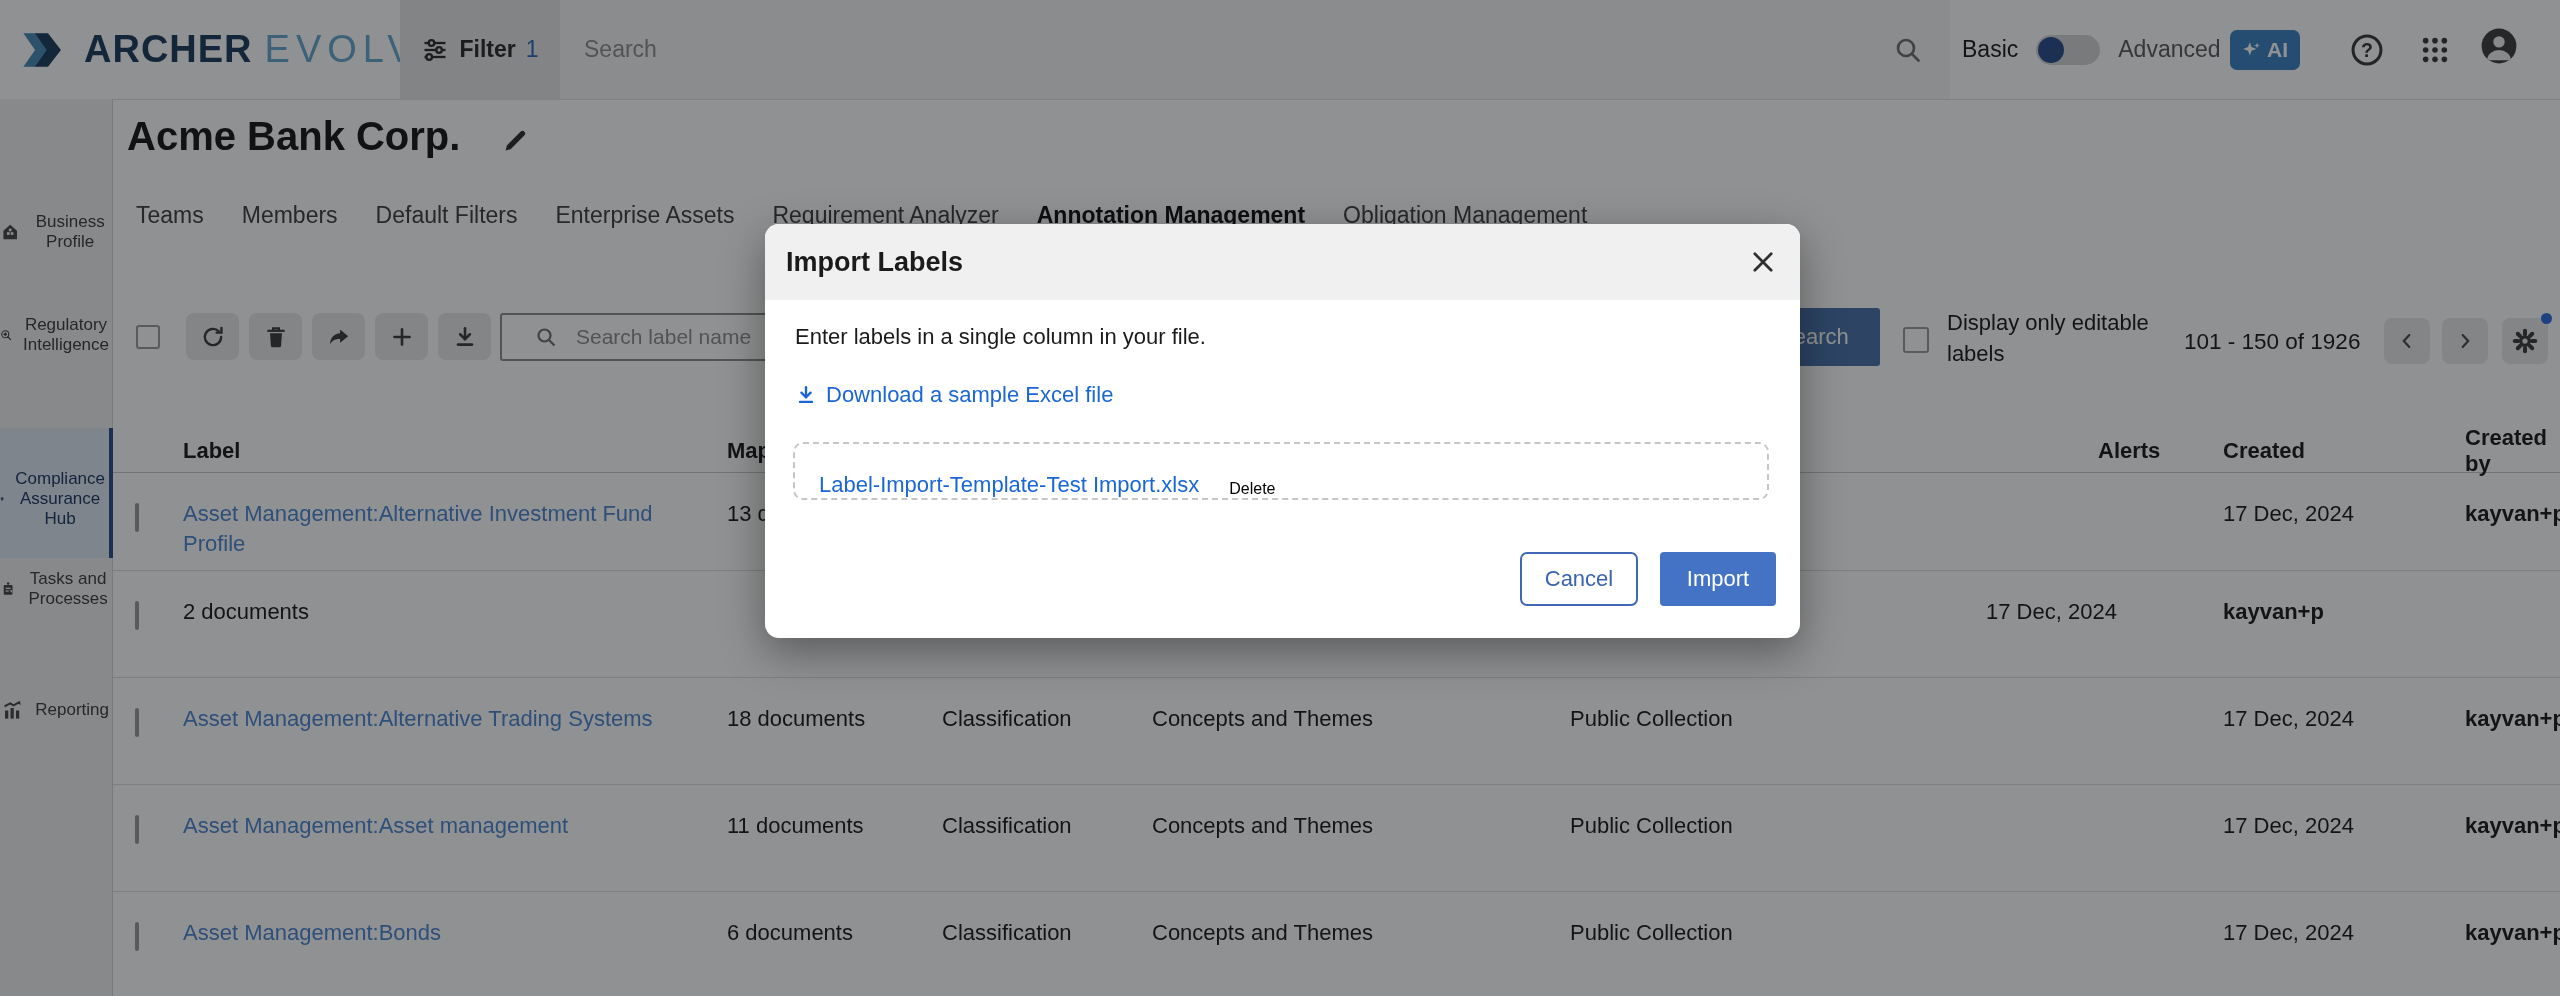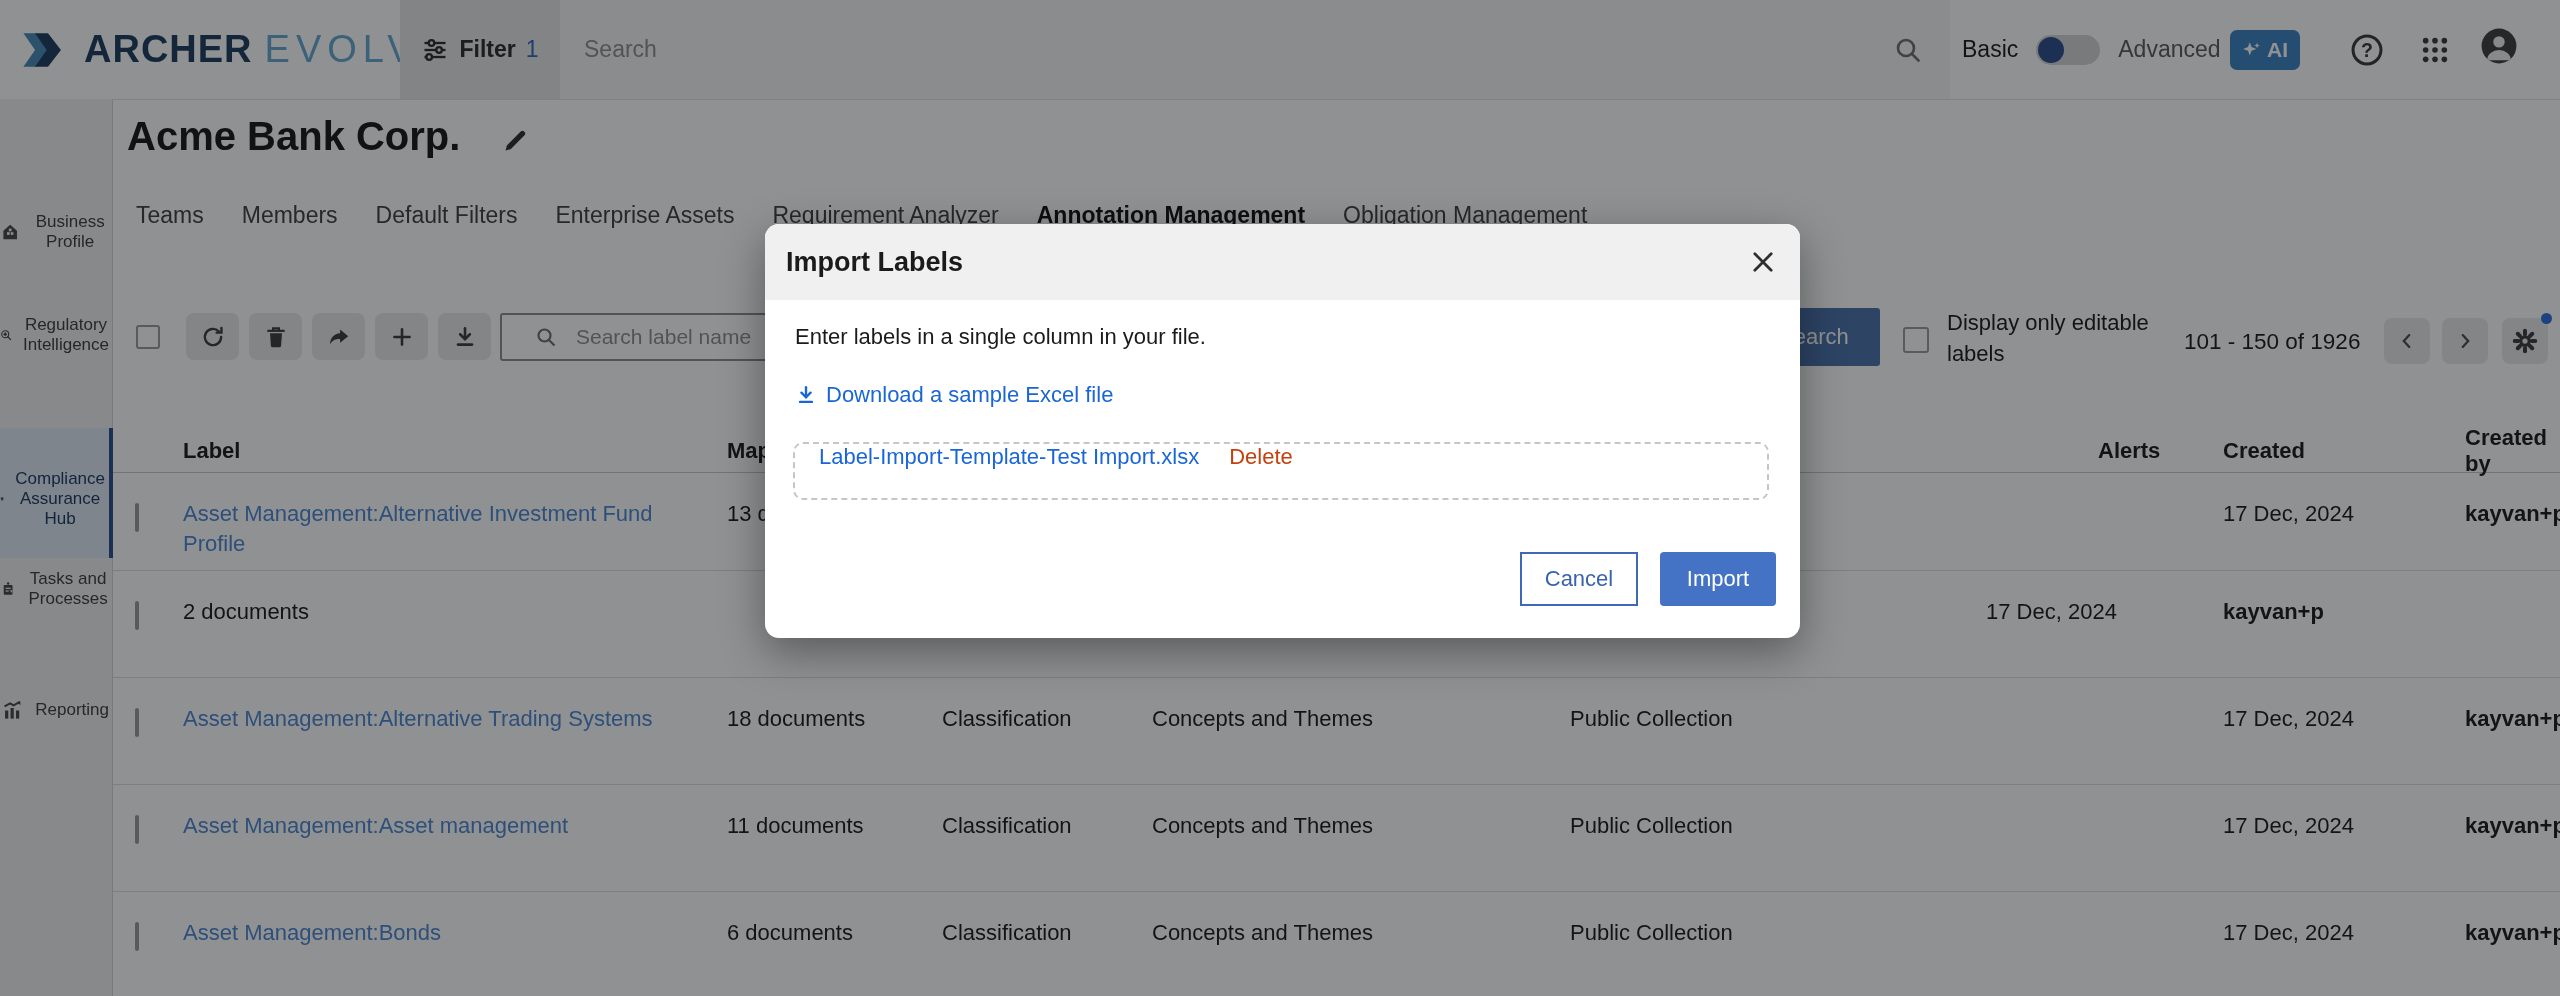--- a/index.html
+++ b/index.html
@@ -89,24 +89,24 @@
          box-shadow:0 14px 44px rgba(0,0,0,.38);z-index:100}
   .modal-header{position:absolute;top:0;left:0;right:0;height:76px;background:#f0f0f0;border-radius:14px 14px 0 0;
                 display:flex;align-items:center;padding:0 21px;box-sizing:border-box}
   .modal-title{font-size:27px;font-weight:600;color:#1b1b1b}
   .modal-close{margin-left:auto;width:32px;height:32px;display:flex;align-items:center;justify-content:center;cursor:pointer}
   .modal-instruction{position:absolute;left:30px;top:100px;font-size:22px;color:#1b1b1b}
   .dl-link{position:absolute;left:30px;top:158px;display:flex;gap:9px;align-items:center;color:#1a66d6;
            font-size:22px;cursor:pointer}
   .dl-text{border-bottom:0}
   .file-box{position:absolute;left:28px;top:218px;width:976px;height:58px;border:2px dashed #c6c6c6;border-radius:10px;
-            display:flex;align-items:flex-start;box-sizing:border-box;padding-left:24px;gap:30px}
+            display:flex;align-items:flex-end;box-sizing:border-box;padding-left:24px;gap:30px}
   .file-name{color:#1a66d6;font-size:22px;cursor:pointer}
-  .file-delete{color:#c2410c;font-size:22px;font-weight:500;cursor:pointer}
-  .btn-cancel{position:absolute;left:755px;top:328px;width:118px;height:54px;border:2px solid #4068b4;border-radius:0;
+  .file-delete{color:#000000;font-size:16px;font-weight:500;cursor:pointer}
+  .btn-cancel{position:absolute;left:755px;top:328px;width:118px;height:54px;border:2px solid #4068b4;border-radius:7px;
               color:#3a63ae;background:#fff;font-size:22px;font-weight:500;display:flex;align-items:center;
               justify-content:center;box-sizing:border-box;cursor:pointer}
   .btn-import{position:absolute;left:895px;top:328px;width:116px;height:54px;background:#4472c4;border-radius:4px;
               color:#fff;font-size:22px;font-weight:500;display:flex;align-items:center;justify-content:center;cursor:pointer}
 </style>
 </head>
 <body>
 
 <div class="topbar">
   <div class="logo">

